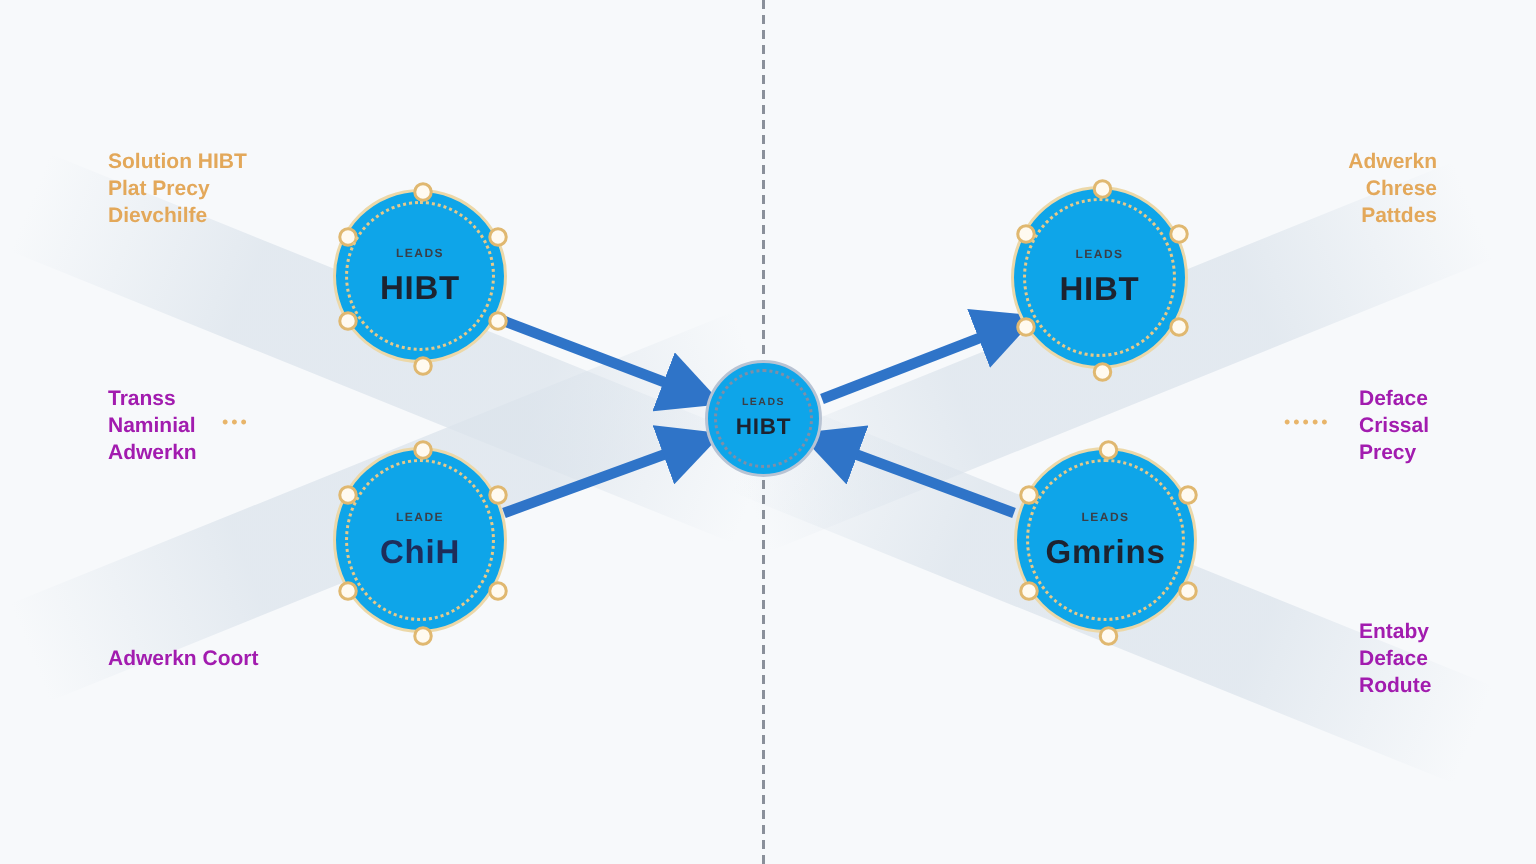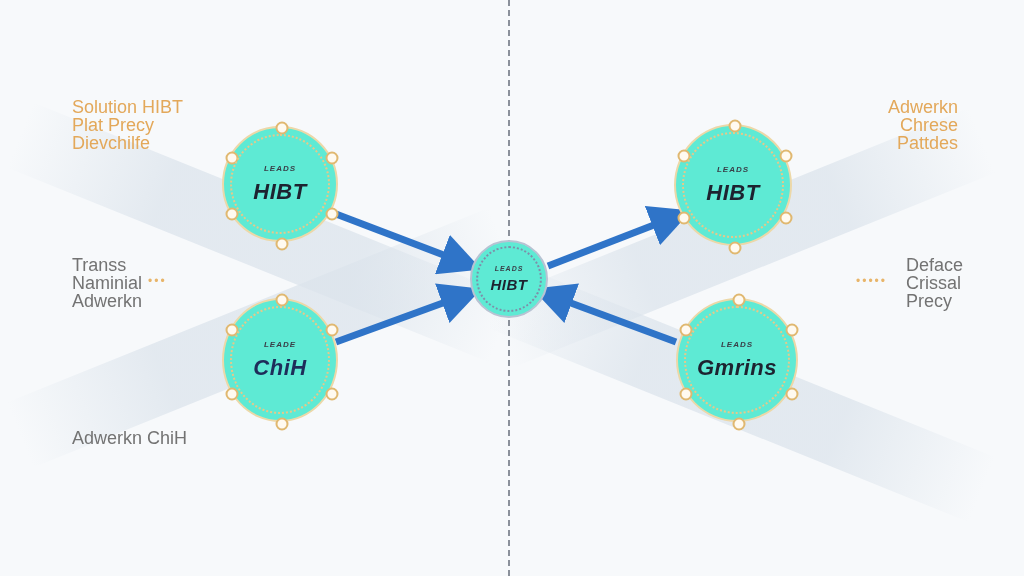--- a/index.html
+++ b/index.html
@@ -13,23 +13,23 @@
     position:absolute; height:70px;
     background:linear-gradient(90deg, rgba(220,228,236,0.0), rgba(220,228,236,0.75) 30%, rgba(220,228,236,0.75) 70%, rgba(220,228,236,0.0));
     transform-origin:left center;
   }
   .divider {
     position:absolute; left:508px; top:0; height:576px; width:0;
     border-left:2px dashed #8a909a;
   }
   .node {
     position:absolute; border-radius:50%;
-    background:#5eead4;
+    background:#0ea5e9;
     box-sizing:border-box;
-    display:flex; flex-direction:column; align-items:center; justify-content:center;font-style:italic;
+    display:flex; flex-direction:column; align-items:center; justify-content:center;
   }
   .node.gold { border:2px solid #ecd8a8; }
   .node.gold::after {
     content:""; position:absolute; inset:6px; border-radius:50%;
     border:2px dotted #e6c98a;
   }
   .node.center { border:2px solid #b8c3d3; }
   .node.center::after {
     content:""; position:absolute; inset:4px; border-radius:50%;
     border:2px dotted #7e8fa8;
@@ -42,24 +42,24 @@
   .node .small {
     font-size:8px; letter-spacing:1px; color:#3a3f48; font-weight:bold; margin-bottom:6px;
   }
   .node .big {
     font-size:22px; color:#1d2330; font-weight:bold; letter-spacing:0.5px;
   }
   .node .big.navy { color:#1e2d5a; }
   .node.center .big { font-size:15px; }
   .node.center .small { font-size:7px; margin-bottom:4px; }
   .label {
-    position:absolute; font-size:18px; line-height:18px; font-weight:normal;
+    position:absolute; font-size:14px; line-height:18px; font-weight:bold;
   }
   .label.gold { color:#e3a85a; }
-  .label.blue { color:#737373; }
+  .label.blue { color:#a21caf; }
   .label.right { text-align:right; }
   .dots {
     position:absolute; color:#e8b56a; font-size:12px; letter-spacing:2px;
   }
   svg.arrows { position:absolute; inset:0; }
 </style>
 </head>
 <body>
 
 <div class="canvas">
@@ -139,30 +139,35 @@
   </div>
 
   <div class="label blue" style="left:72px; top:256px;">
     <div>Transs</div>
     <div>Naminial</div>
     <div>Adwerkn</div>
   </div>
   <div class="dots" style="left:148px; top:274px;">•••</div>
 
   <div class="label blue" style="left:72px; top:429px;">
-    <div>Adwerkn ChiH</div>
+    <div>Adwerkn Coort</div>
   </div>
 
   <div class="label gold right" style="right:66px; top:98px;">
     <div>Adwerkn</div>
     <div>Chrese</div>
     <div>Pattdes</div>
   </div>
 
   <div class="dots" style="left:856px; top:274px;">•••••</div>
   <div class="label blue" style="left:906px; top:256px;">
     <div>Deface</div>
     <div>Crissal</div>
     <div>Precy</div>
   </div>
 
+  <div class="label blue" style="left:906px; top:411px;">
+    <div>Entaby</div>
+    <div>Deface</div>
+    <div>Rodute</div>
+  </div>
 
 </div>
 
 </body></html>

